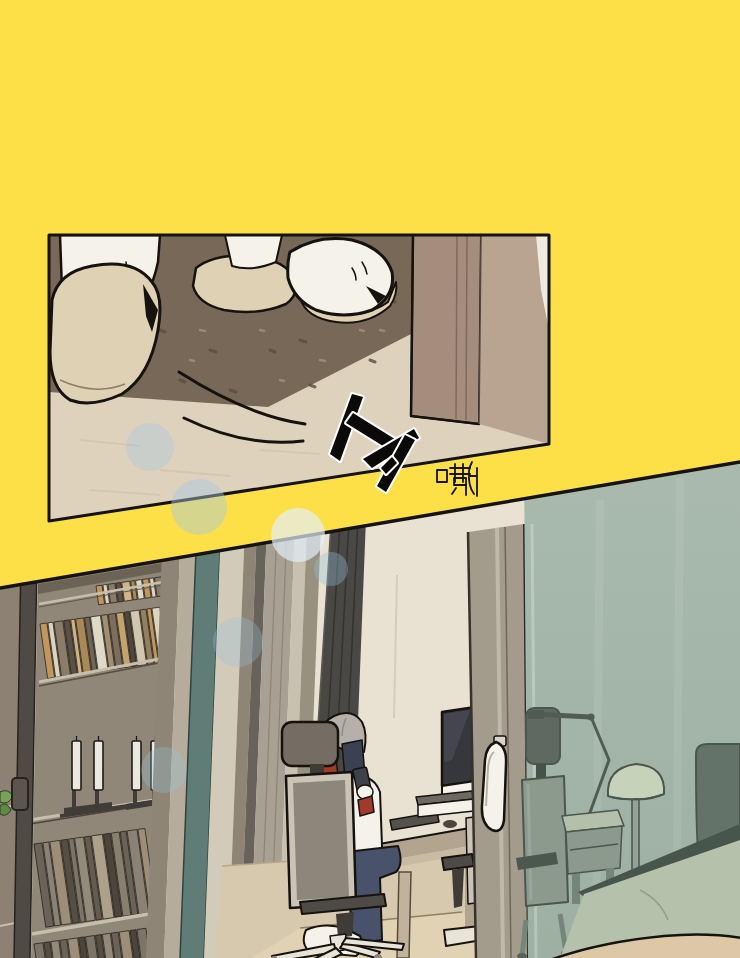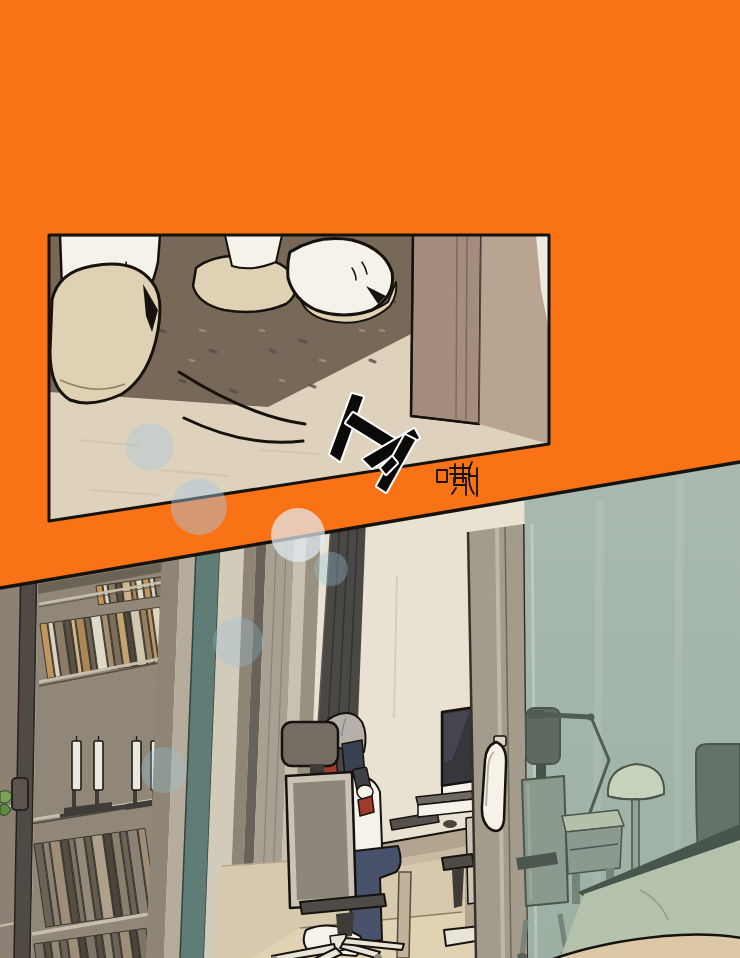--- a/index.html
+++ b/index.html
@@ -1,16 +1,16 @@
 <!DOCTYPE html>
 <html style="--ink: #16130f; --p1floor: #dfd2bd; --carpet: #786858; --doorframe: #a58d7d; --doorframe2: #b9a491; --white: #f5f2ea; --cream: #ded1b4; --wall: #e9e2d3; --floor2: #d7c9ad; --mat: #e3d4b4; --backpanel: #94887a; --shelfedge: #cfc5b2; --framedark: #4f4a43; --framegray: #8e8576; --framelight: #b5ac9c; --teal: #5f7d76; --cream2: #d2cbba; --olive: #67625a; --lightgray: #a8a092; --curtain: #4a4845; --sliver: #8d8173; --plant: #79a258; --plant2: #5e8a44; --stand: #3c3733; --desktop: #b2a48f; --deskfront: #c8baa3; --screen: #36363d; --phone: #3f4148; --headrest: #756c64; --chairmid: #8c867b; --chairlight: #cbc4b6; --chairdark: #4e4a45; --chairbase: #e8e4d7; --hair: #b5b1aa; --red: #a03a2b; --navy: #3a4152; --denim: #48526b; --glasstop: #aabbae; --glassbot: #9db0a2; --glassobj: #8b9a8d; --glassdark: #5d6961; --glassleg: #76857a; --glassline: #4a564e; --lampdome: #c7d2bb; --headboard: #64736a; --bedtop: #b4c2ab; --bededge: #46564c; --wedge: #dcc8a6;"><head>
 <meta charset="utf-8">
 <style>
   html,body{margin:0;padding:0;background:#ffffff;}
-  .stage{position:relative;width:740px;height:958px;background:#f97316;overflow:hidden;
+  .stage{position:relative;width:740px;height:958px;background:#fde047;overflow:hidden;
          font-family:"DejaVu Sans",sans-serif;}
   svg{position:absolute;left:0;top:0;}
   .sfx-hidden{position:absolute;color:transparent;font-size:34px;font-weight:bold;
               pointer-events:none;user-select:none;}
   
   .sk{stroke:var(--ink);stroke-linejoin:round;stroke-linecap:round;}
   .nf{fill:none;}
   
   .f-p1floor{fill:var(--p1floor)} .f-carpet{fill:var(--carpet)}
   .f-doorframe{fill:var(--doorframe)} .f-doorframe2{fill:var(--doorframe2)}

